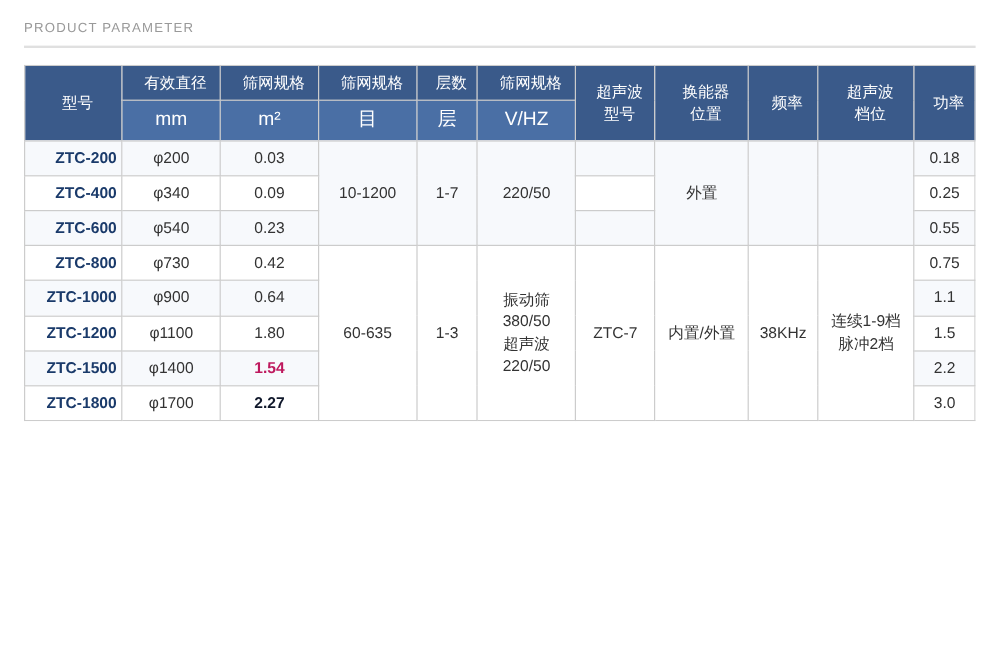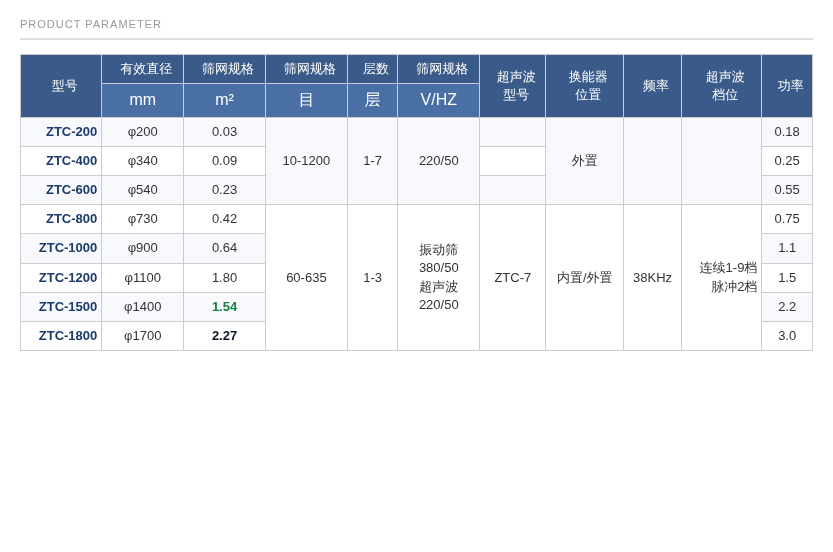--- a/index.html
+++ b/index.html
@@ -168,40 +168,40 @@
             <td>0.42</td>
             <td rowspan="5">60-635</td>
             <td rowspan="5">1-3</td>
             <td rowspan="5" style="white-space: pre-line;">振动筛
 380/50
 超声波
 220/50</td>
             <td rowspan="5">ZTC-7</td>
             <td rowspan="5">内置/外置</td>
             <td rowspan="5">38KHz</td>
-            <td rowspan="5" style="white-space: pre-line; text-align: right;">连续1-9档
+            <td rowspan="5" style="white-space: pre-line;">连续1-9档
 脉冲2档</td>
             <td>0.75</td>
           </tr>
           <tr>
             <td class="model-col">ZTC-1000</td>
             <td>φ900</td>
             <td>0.64</td>
             <td>1.1</td>
           </tr>
           <tr>
             <td class="model-col">ZTC-1200</td>
             <td>φ1100</td>
             <td>1.80</td>
             <td>1.5</td>
           </tr>
           <tr>
             <td class="model-col">ZTC-1500</td>
             <td>φ1400</td>
-            <td style="color: #15803d; font-weight: bold;">1.54</td>
+            <td style="color: #be185d; font-weight: bold;">1.54</td>
             <td>2.2</td>
           </tr>
           <tr>
             <td class="model-col">ZTC-1800</td>
             <td>φ1700</td>
             <td style="color: #0f172a; font-weight: bold;">2.27</td>
             <td>3.0</td>
           </tr>
         </tbody>
     </table>

